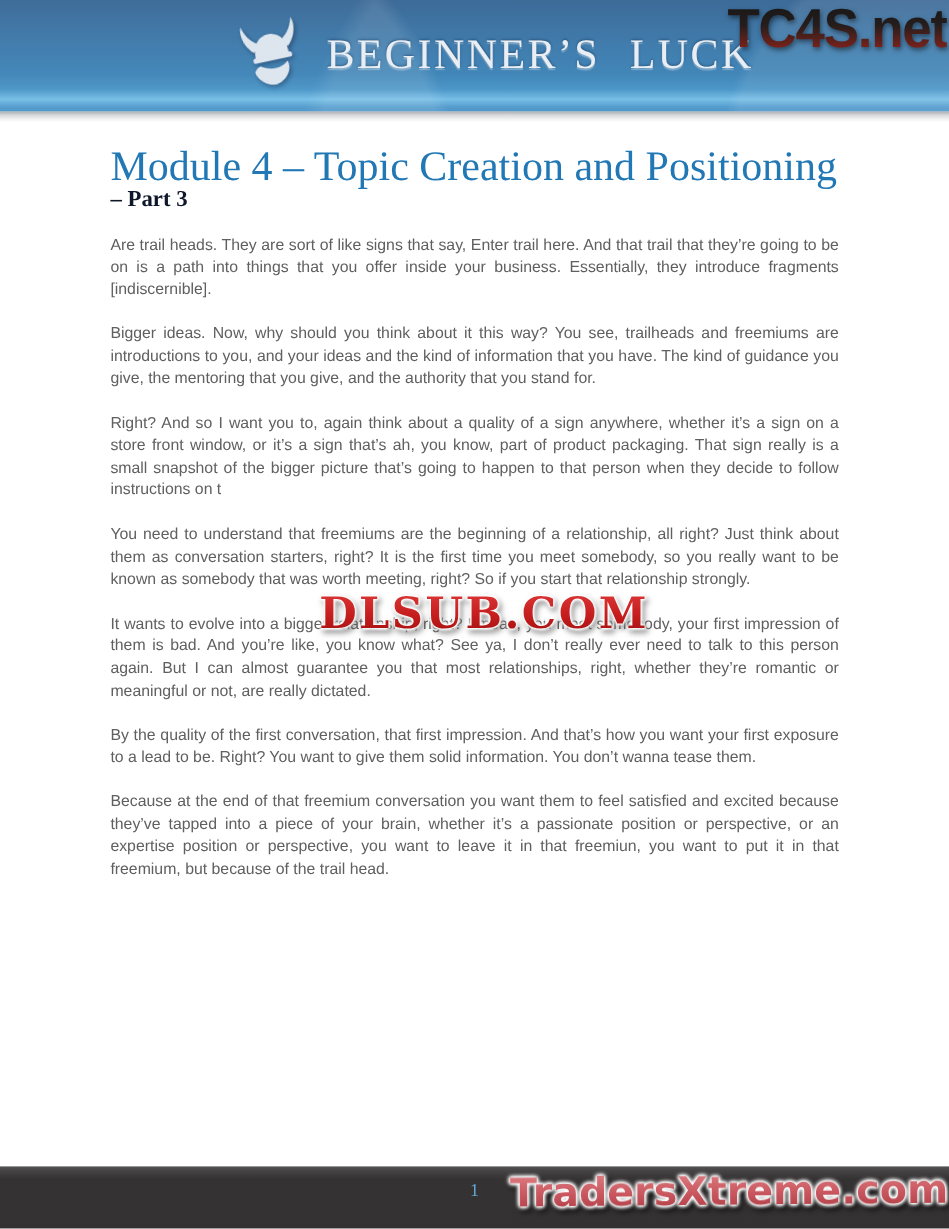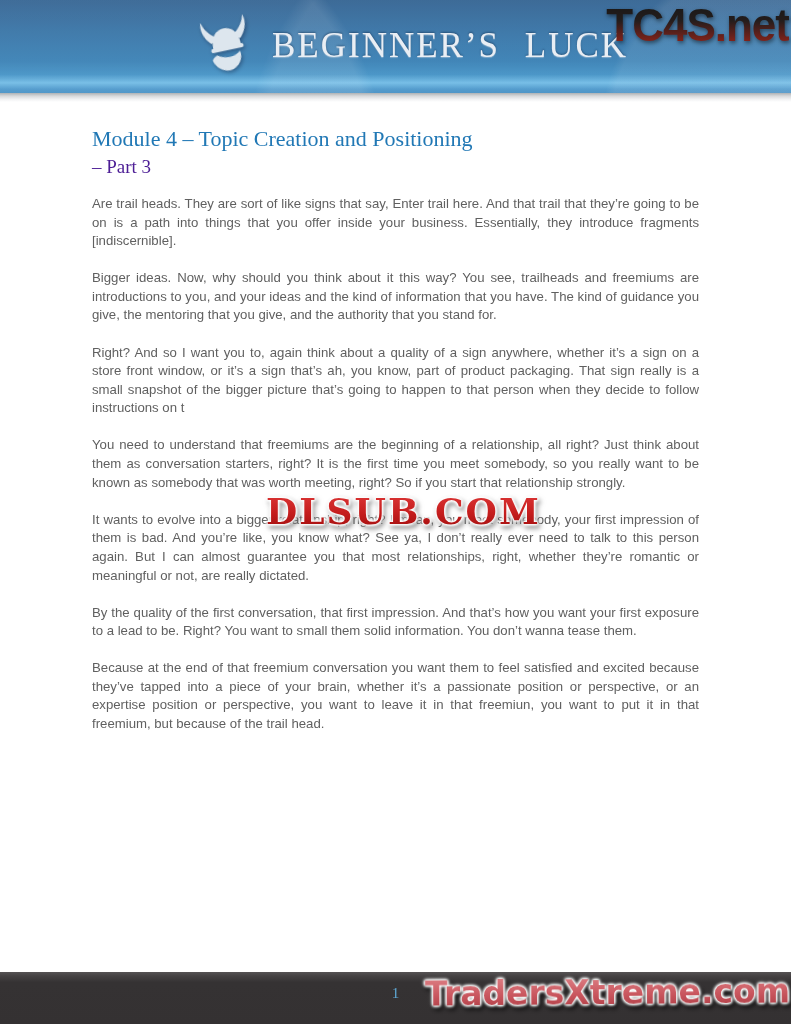--- a/index.html
+++ b/index.html
@@ -48,29 +48,29 @@
   }
 
   
   .content{
     position:absolute;left:92px;top:123px;width:607px;
   }
   .doc-title{
     margin:0;
     font-family:"Liberation Serif",serif;
     font-weight:normal;
-    font-size:22px;line-height:31px;
+    font-size:35px;line-height:31px;
     color:#2178b5;
   }
   .doc-subtitle{
     margin:2px 0 0 0;
     font-family:"Liberation Serif",serif;
-    font-weight:normal;
+    font-weight:bold;
     font-size:19px;line-height:22px;
-    color:#4c1d95;
+    color:#0f172a;
   }
   .paragraphs{margin-top:17px;}
   .paragraphs p{
     margin:0 0 18.5px 0;
     font-size:13.2px;line-height:18.6px;
     color:#606060;
     text-align:justify;
   }
 
   
@@ -134,21 +134,21 @@
 
   <div class="content">
     <h1 class="doc-title">Module 4 – Topic Creation and Positioning</h1>
     <h2 class="doc-subtitle">– Part 3</h2>
     <div class="paragraphs">
       <p>Are trail heads. They are sort of like signs that say, Enter trail here. And that trail that they’re going to be on is a path into things that you offer inside your business. Essentially, they introduce fragments [indiscernible].</p>
       <p>Bigger ideas. Now, why should you think about it this way? You see, trailheads and freemiums are introductions to you, and your ideas and the kind of information that you have. The kind of guidance you give, the mentoring that you give, and the authority that you stand for.</p>
       <p>Right? And so I want you to, again think about a quality of a sign anywhere, whether it’s a sign on a store front window, or it’s a sign that’s ah, you know, part of product packaging. That sign really is a small snapshot of the bigger picture that’s going to happen to that person when they decide to follow instructions on t</p>
       <p>You need to understand that freemiums are the beginning of a relationship, all right? Just think about them as conversation starters, right? It is the first time you meet somebody, so you really want to be known as somebody that was worth meeting, right? So if you start that relationship strongly.</p>
       <p>It wants to evolve into a bigger relationship, right? I mean, you meet somebody, your first impression of them is bad. And you’re like, you know what? See ya, I don’t really ever need to talk to this person again. But I can almost guarantee you that most relationships, right, whether they’re romantic or meaningful or not, are really dictated.</p>
-      <p>By the quality of the first conversation, that first impression. And that’s how you want your first exposure to a lead to be. Right? You want to small them solid information. You don’t wanna tease them.</p>
+      <p>By the quality of the first conversation, that first impression. And that’s how you want your first exposure to a lead to be. Right? You want to give them solid information. You don’t wanna tease them.</p>
       <p>Because at the end of that freemium conversation you want them to feel satisfied and excited because they’ve tapped into a piece of your brain, whether it’s a passionate position or perspective, or an expertise position or perspective, you want to leave it in that freemiun, you want to put it in that freemium, but because of the trail head.</p>
     </div>
   </div>
 
   <div class="dlsub">DLSUB.COM</div>
 
   <div class="footer">
     <div class="page-num">1</div>
     <div class="tx-mark">TradersXtreme.com</div>
   </div>

